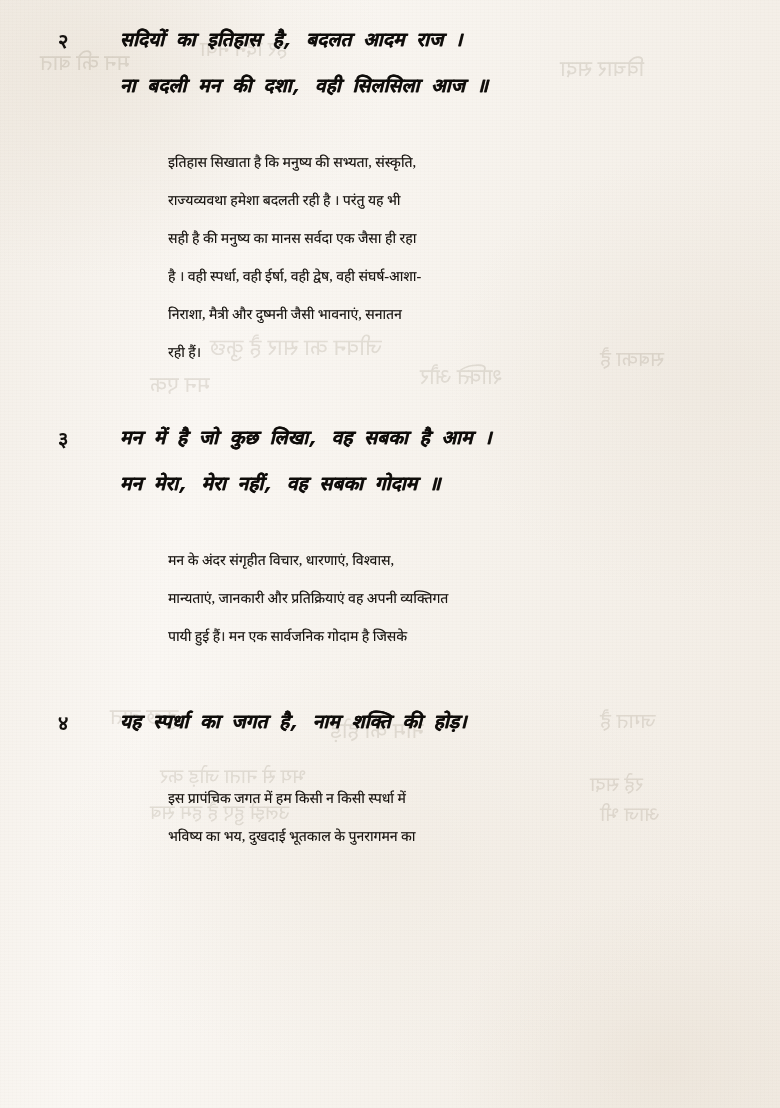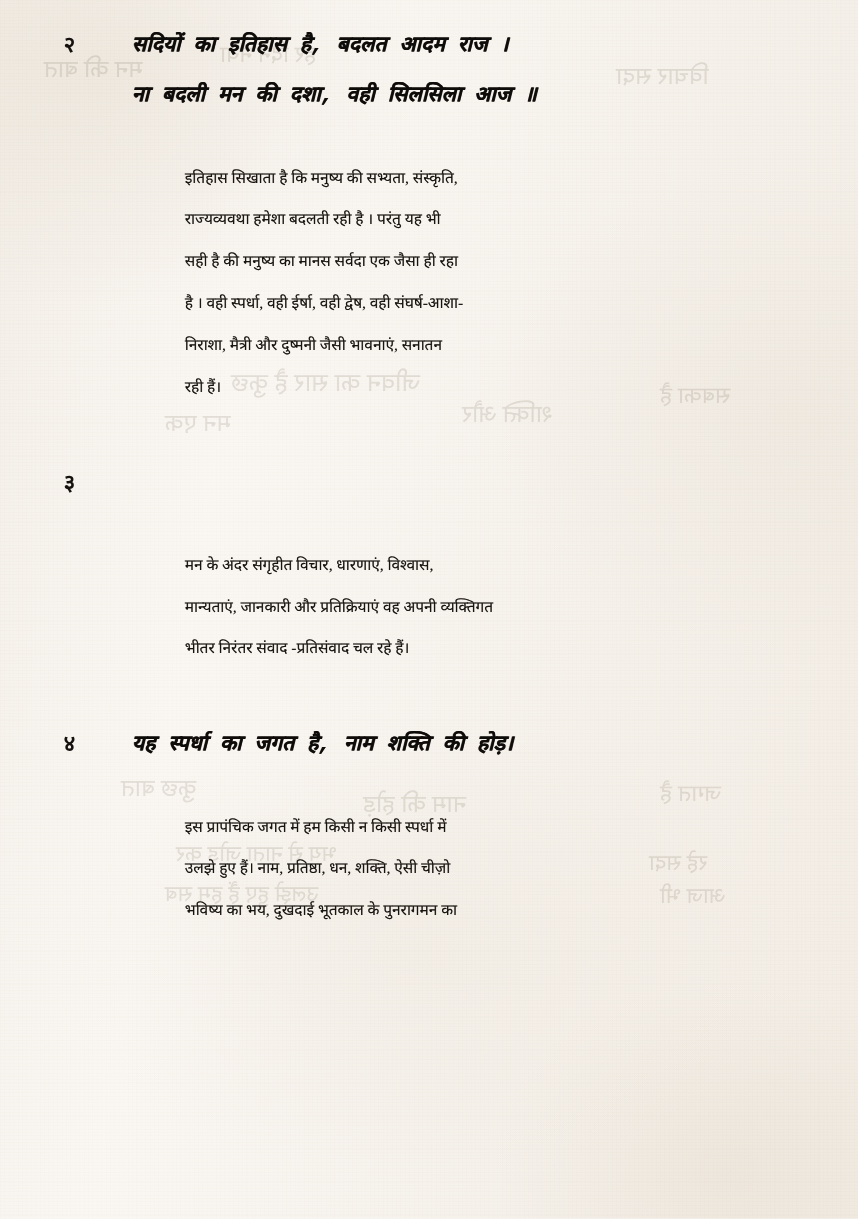--- a/index.html
+++ b/index.html
@@ -156,42 +156,45 @@
       <div class="prose-line">सही है की मनुष्य का मानस सर्वदा एक जैसा ही रहा</div>
       <div class="prose-line">है । वही स्पर्धा, वही ईर्षा, वही द्वेष, वही संघर्ष-आशा-</div>
       <div class="prose-line">निराशा, मैत्री और दुष्मनी जैसी भावनाएं,   सनातन</div>
       <div class="prose-line">रही हैं।</div>
     </div>
 
     <div class="spacer-lg"></div>
 
     <div class="verse-block">
       <div class="verse-number">३</div>
+      <div class="verse-lines">
+        <div class="verse-line">मन में है जो कुछ लिखा, वह सबका है आम ।</div>
+        <div class="verse-line">मन मेरा, मेरा नहीं, वह सबका गोदाम ॥</div>
+      </div>
     </div>
 
     <div class="spacer-md"></div>
 
     <div class="prose">
       <div class="prose-line">मन के अंदर संगृहीत विचार, धारणाएं, विश्वास,</div>
       <div class="prose-line">मान्यताएं, जानकारी और प्रतिक्रियाएं वह अपनी व्यक्तिगत</div>
-      <div class="prose-line">भीतर निरंतर संवाद -प्रतिसंवाद चल रहे हैं।</div>
+      <div class="prose-line">पायी हुई हैं। मन एक सार्वजनिक गोदाम है जिसके</div>
     </div>
 
     <div class="spacer-lg"></div>
 
     <div class="verse-block">
       <div class="verse-number">४</div>
       <div class="verse-lines">
         <div class="verse-line">यह स्पर्धा का जगत है, नाम शक्ति की होड़।</div>
       </div>
     </div>
 
     <div class="spacer-md"></div>
 
     <div class="prose">
       <div class="prose-line">इस प्रापंचिक जगत में हम किसी न किसी स्पर्धा में</div>
-      <div class="prose-line">उलझे हुए हैं। नाम, प्रतिष्ठा, धन, शक्ति, ऐसी चीज़ो</div>
       <div class="prose-line">भविष्य का भय, दुखदाई भूतकाल के पुनरागमन का</div>
 
     </div>
 
   </div>
 </div>
 
 </body></html>

